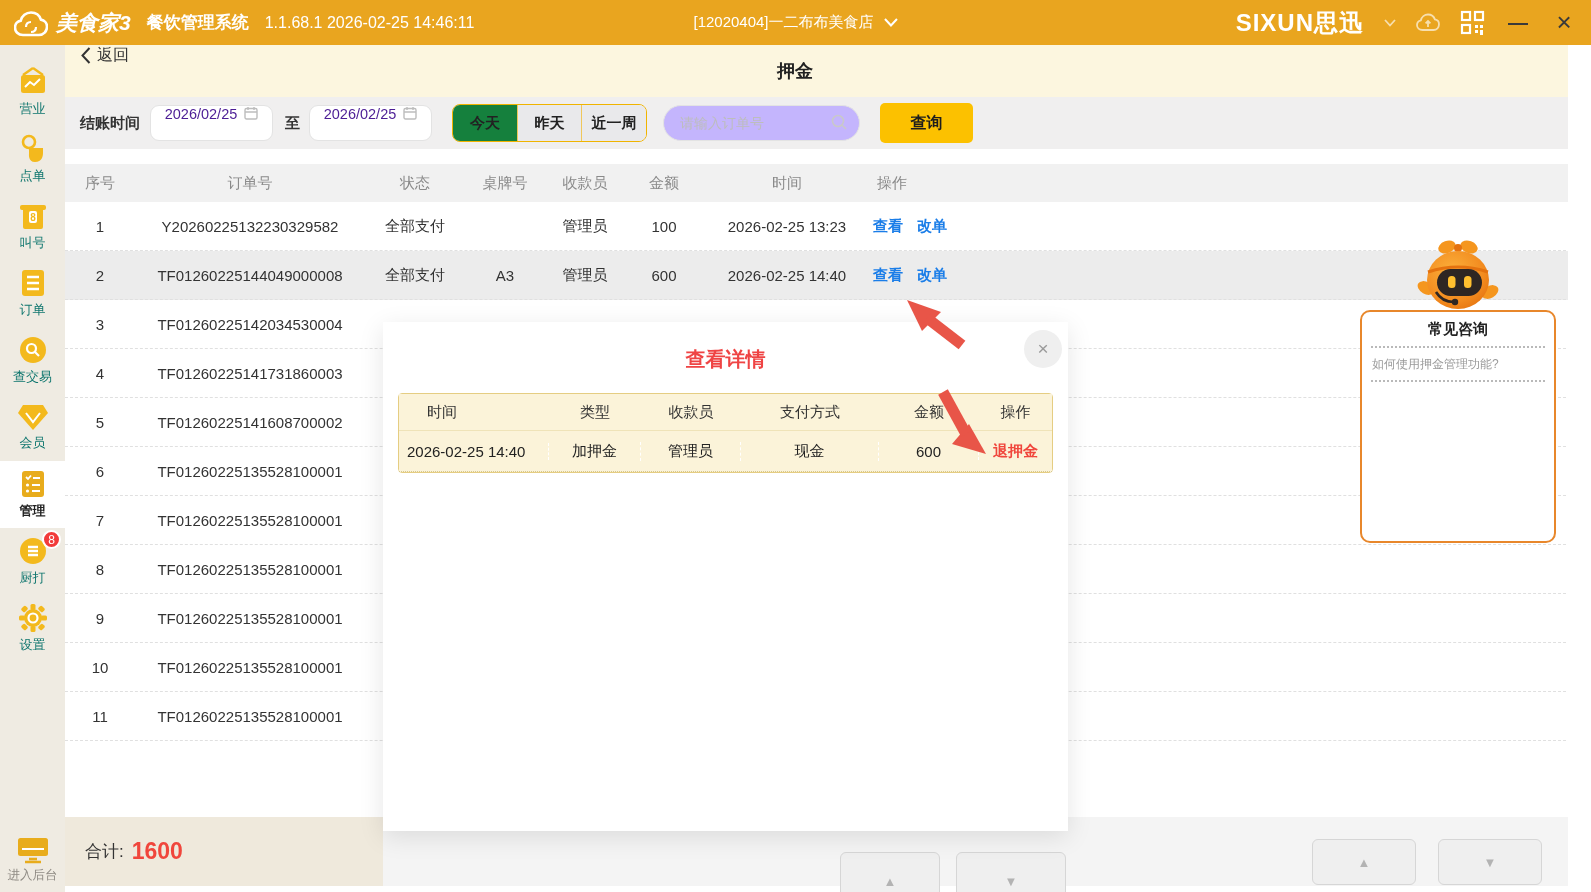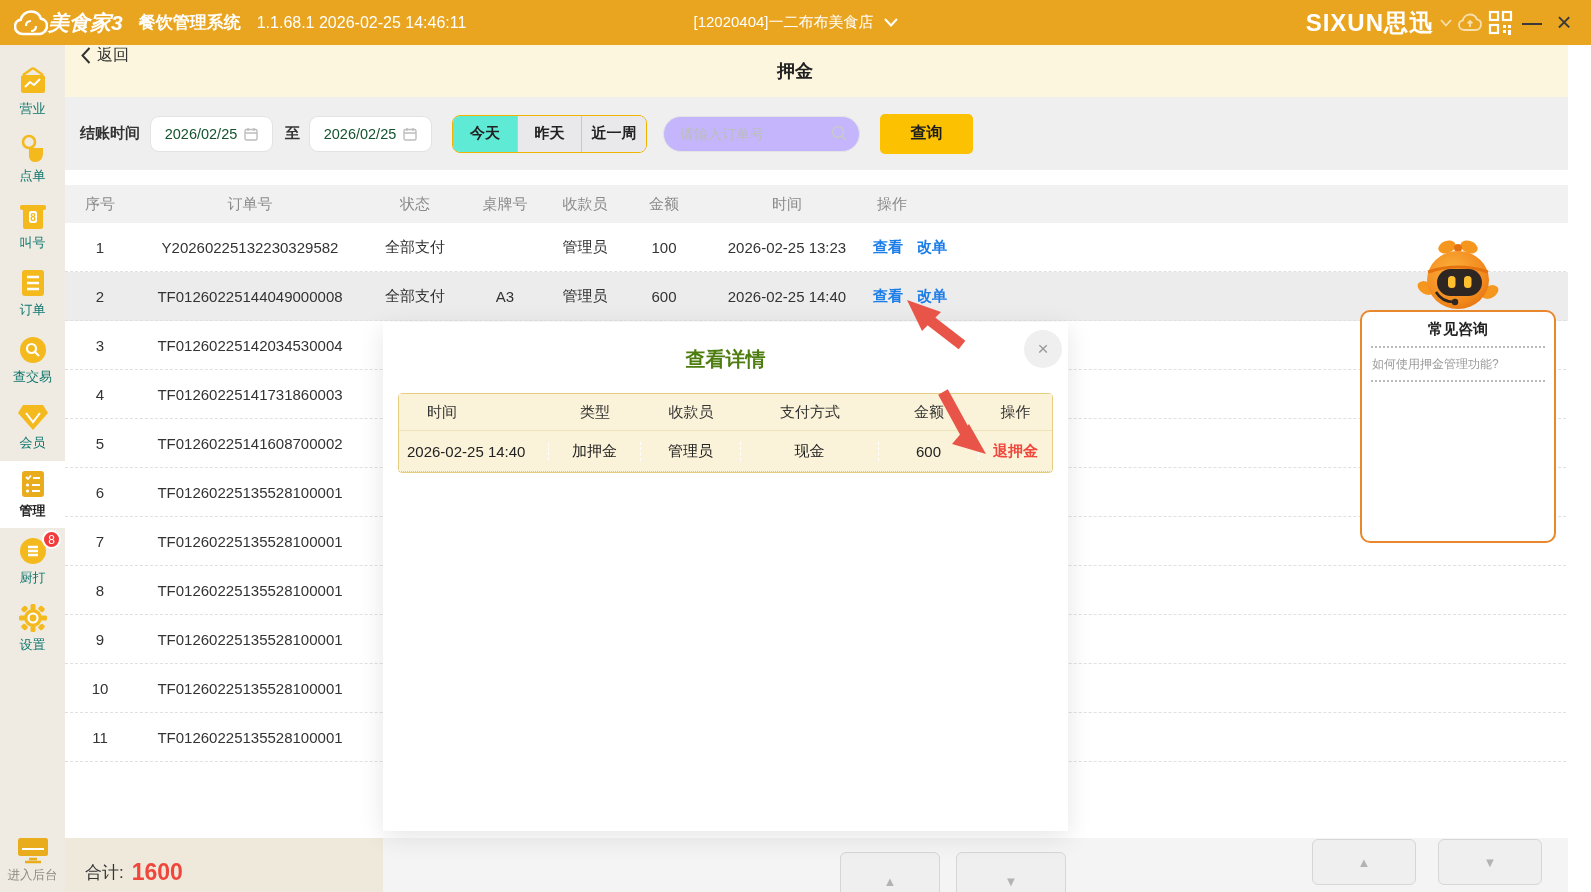--- a/index.html
+++ b/index.html
@@ -2,27 +2,27 @@
 <html><head>
 <meta charset="utf-8">
 <style>
   * { margin:0; padding:0; box-sizing:border-box; }
   html,body { width:1591px; height:892px; overflow:hidden; font-family:"Liberation Sans","DejaVu Sans",sans-serif; background:#fff; }
   #stage { position:relative; width:1591px; height:892px; overflow:hidden; }
 
   
   .titlebar { position:absolute; left:0; top:0; width:1591px; height:45px; background:#E9A51F;
               display:flex; align-items:center; padding:0 14px; color:#fff; }
-  .brand-wrap { display:flex; align-items:center; gap:0; }
+  .brand-wrap { display:flex; align-items:flex-end; gap:8px; }
   .brand-name { font-size:21px; font-weight:bold; font-style:italic; }
   .app-name { font-size:17px; font-weight:bold; margin-left:16px; }
   .version { font-size:16px; margin-left:16px; }
   .store-select { position:absolute; left:50%; transform:translateX(-50%); display:flex; align-items:center; gap:10px;
                   font-size:15px; cursor:pointer; }
-  .tb-right { margin-left:auto; display:flex; align-items:center; gap:6px; }
+  .tb-right { margin-left:auto; display:flex; align-items:center; gap:20px; }
   .vendor-logo { font-size:24px; font-weight:bold; letter-spacing:1px; }
   .tb-ico { display:flex; align-items:center; justify-content:center; cursor:pointer; }
   .win-btn { font-size:20px; color:#3A3A3A; width:26px; text-align:center; cursor:pointer; font-weight:bold; }
 
   
   .sidebar { position:absolute; left:0; top:45px; width:65px; height:847px; background:#EFEBE2; z-index:2; }
   .side-item { position:relative; width:65px; height:67px; display:flex; flex-direction:column; align-items:center;
                justify-content:center; gap:3px; cursor:pointer; }
   .side-item .lbl { font-size:13px; color:#0f766e; white-space:nowrap; }
   .side-item.active { background:#ffffff; }
@@ -33,30 +33,30 @@
                  gap:3px; cursor:pointer; }
   .side-footer .lbl { font-size:12.5px; color:#8f8b84; }
 
   
   .main { position:absolute; left:65px; top:45px; width:1526px; height:847px; background:#fff; }
   .subheader { position:relative; height:52px; background:#FCF6DF; display:flex; align-items:flex-start; }
   .back-btn { display:flex; align-items:center; gap:6px; margin-left:16px; font-size:16px; color:#333; cursor:pointer; }
   .page-title { position:absolute; left:712px; top:0; height:52px; display:flex; align-items:center;
                 font-size:18px; font-weight:bold; color:#222; }
 
-  .filterbar { position:relative; height:73px; background:#F0EFEF; display:flex; align-items:center; }
+  .filterbar { position:relative; height:52px; background:#F0EFEF; display:flex; align-items:center; }
   .f-label { font-size:15px; font-weight:bold; color:#333; margin-left:15px; }
   .date-box { width:123px; height:36px; background:#fff; border:1px solid #E3E3E3; border-radius:9px; margin-left:10px;
-              display:flex; align-items:center; justify-content:center; gap:7px; font-size:14.5px; color:#14532d; cursor:pointer; }
+              display:flex; justify-content:center; gap:7px; font-size:14.5px; color:#4c1d95; cursor:pointer; }
   .to-label { font-size:15px; font-weight:bold; color:#333; margin:0 9px 0 12px; }
   .seg { display:flex; margin-left:20px; border:1px solid #F0B400; border-radius:8px; overflow:hidden; height:38px; }
   .seg-btn { width:64px; height:100%; display:flex; align-items:center; justify-content:center; font-size:15px; font-weight:bold;
              color:#222; background:#E9E9EB; cursor:pointer; border-left:1px solid #F0C75A; }
   .seg-btn:first-child { border-left:none; }
-  .seg-btn.active { background:#5eead4; }
+  .seg-btn.active { background:#15803d; }
   .search-box { position:relative; width:197px; height:36px; margin-left:16px; }
   .search-box input { width:100%; height:100%; border:1px solid #E3E3E3; border-radius:18px; background:#c4b5fd;
                       padding:0 34px 0 16px; font-size:14px; color:#333; outline:none; font-family:inherit; }
   .search-box input::placeholder { color:#BDBDBD; }
   .search-ico { position:absolute; right:12px; top:8px; }
   .query-btn { width:93px; height:40px; margin-left:20px; background:#FCC100; border:none; border-radius:5px;
                font-size:16px; font-weight:bold; color:#1d1d1d; cursor:pointer; font-family:inherit; }
 
   
   .table-area { position:relative; height:653px; background:#fff; }
@@ -76,21 +76,21 @@
   .bottom-gray { flex:1; background:#F4F4F4; }
 
   .right-strip { position:absolute; right:0; top:45px; width:23px; height:847px; background:#fff; z-index:3; }
 
   .scroll-btn { position:absolute; background:#EFEFEF; border:1px solid #D6D6D6; border-radius:6px; color:#B3B3B3;
                 display:flex; align-items:center; justify-content:center; font-size:13px; cursor:pointer; z-index:4; }
 
   
   .modal { position:absolute; left:383px; top:322px; width:685px; height:509px; background:#fff; z-index:5;
            box-shadow:0 6px 24px rgba(0,0,0,0.10); }
-  .modal-title { text-align:center; margin-top:24px; font-size:20px; font-weight:bold; color:#4d7c0f; }
+  .modal-title { text-align:center; margin-top:24px; font-size:20px; font-weight:bold; color:#ef4444; }
   .modal-close { position:absolute; top:8px; right:6px; width:38px; height:38px; border-radius:19px; background:#EFEFEF;
                  color:#9a9a9a; font-size:19px; display:flex; align-items:center; justify-content:center; cursor:pointer; }
   .mtable { margin:20px 15px 0 15px; border:1px solid #E5CD82; border-radius:4px; }
   .mhead { display:flex; align-items:center; height:37px; background:#FBF3D9; font-size:15px; color:#333;
            border-bottom:1px solid #EFE3B8; }
   .mrow { display:flex; align-items:center; height:41px; background:#FBF3D9; font-size:15px; color:#222;
           border-bottom:1px dotted #D8C98F; }
   .mc { display:block; text-align:center; white-space:nowrap; }
   .mrow .mc { border-right:1px dashed #fff; }
   .mrow .mc:last-child { border-right:none; }

